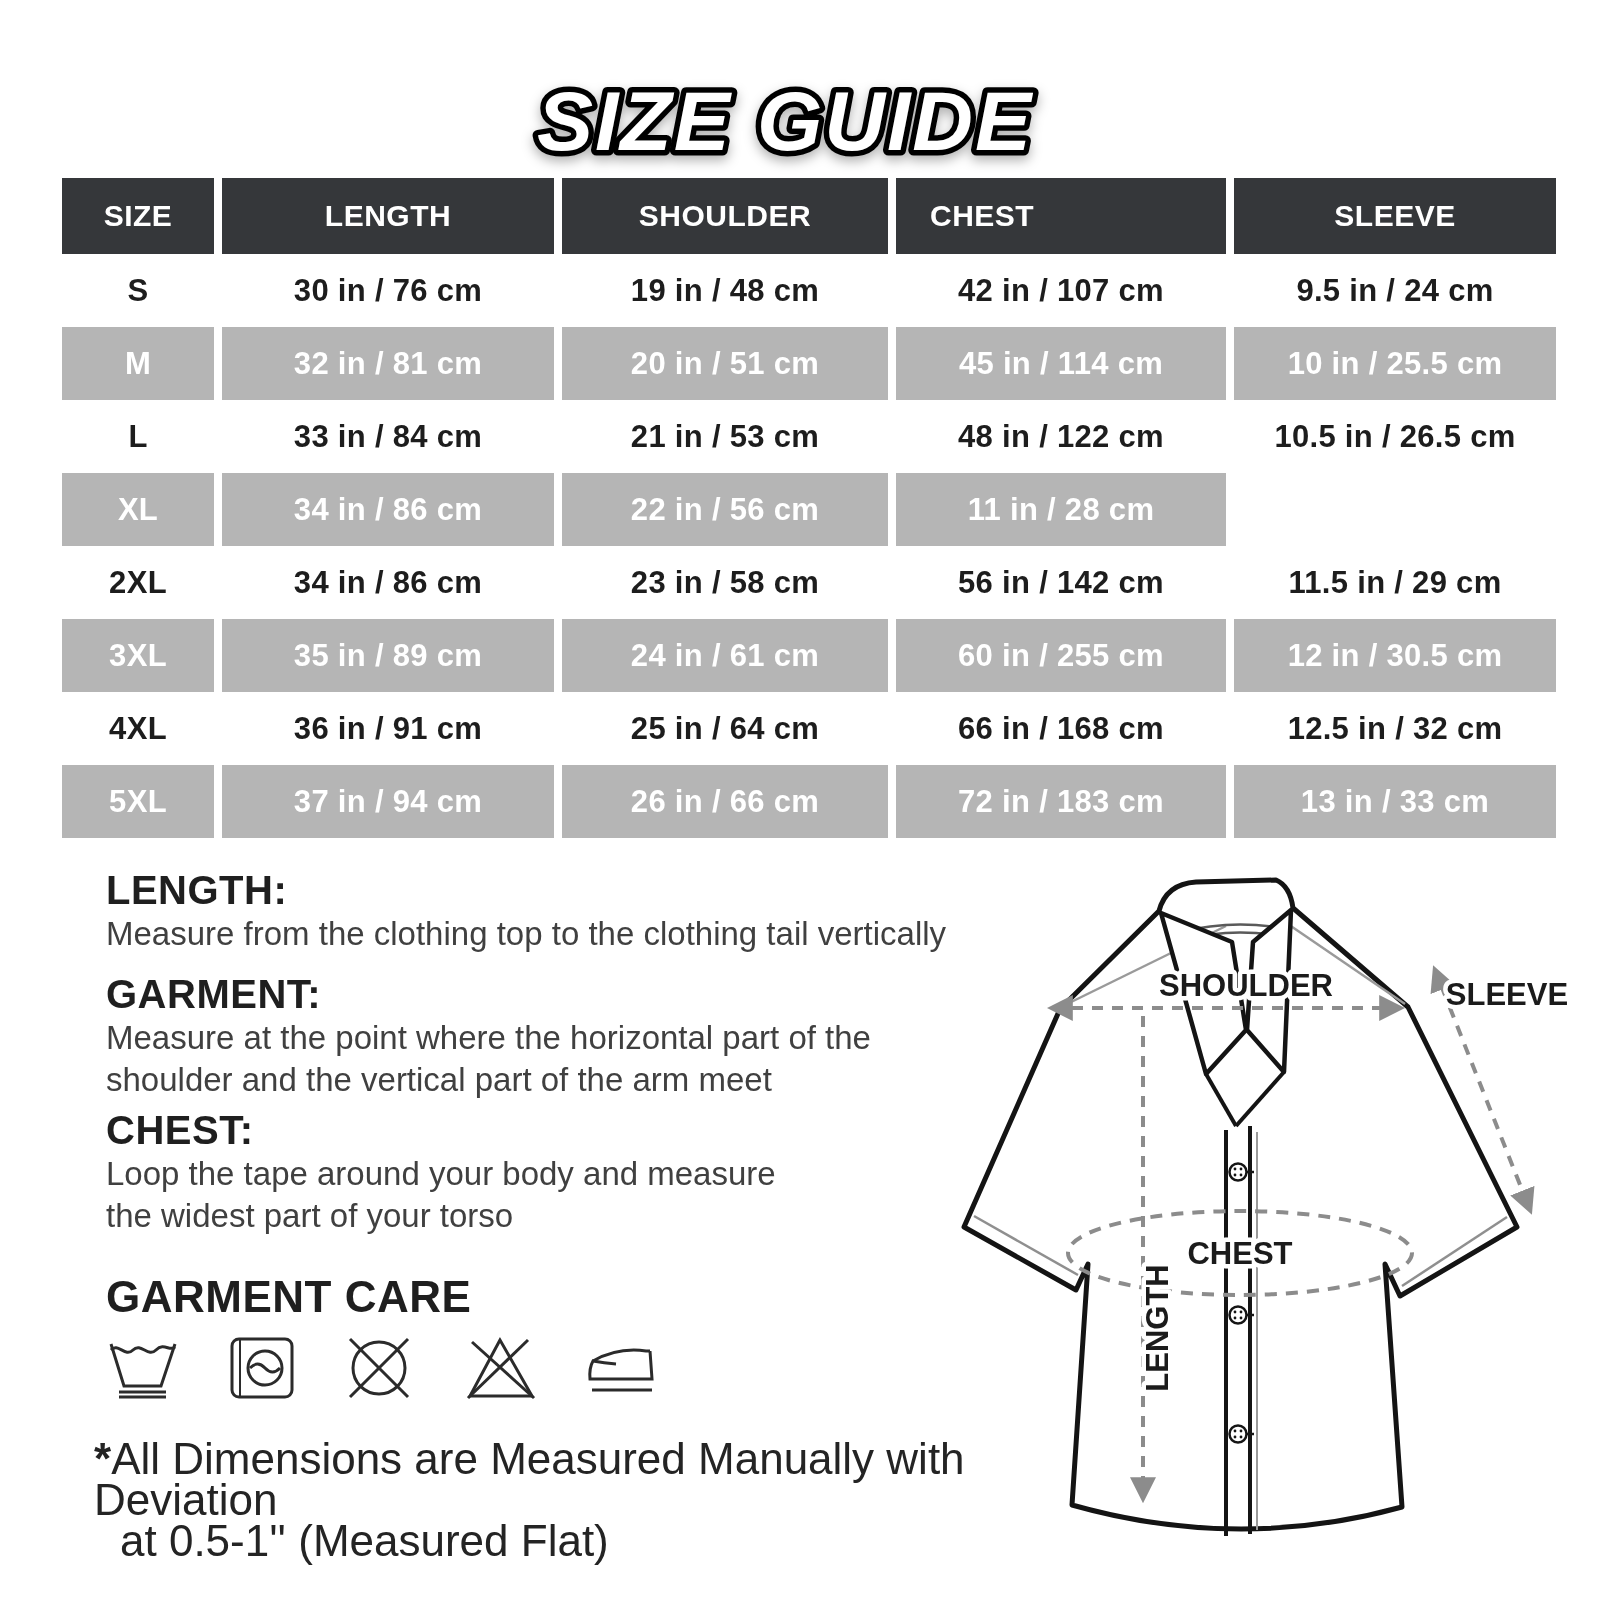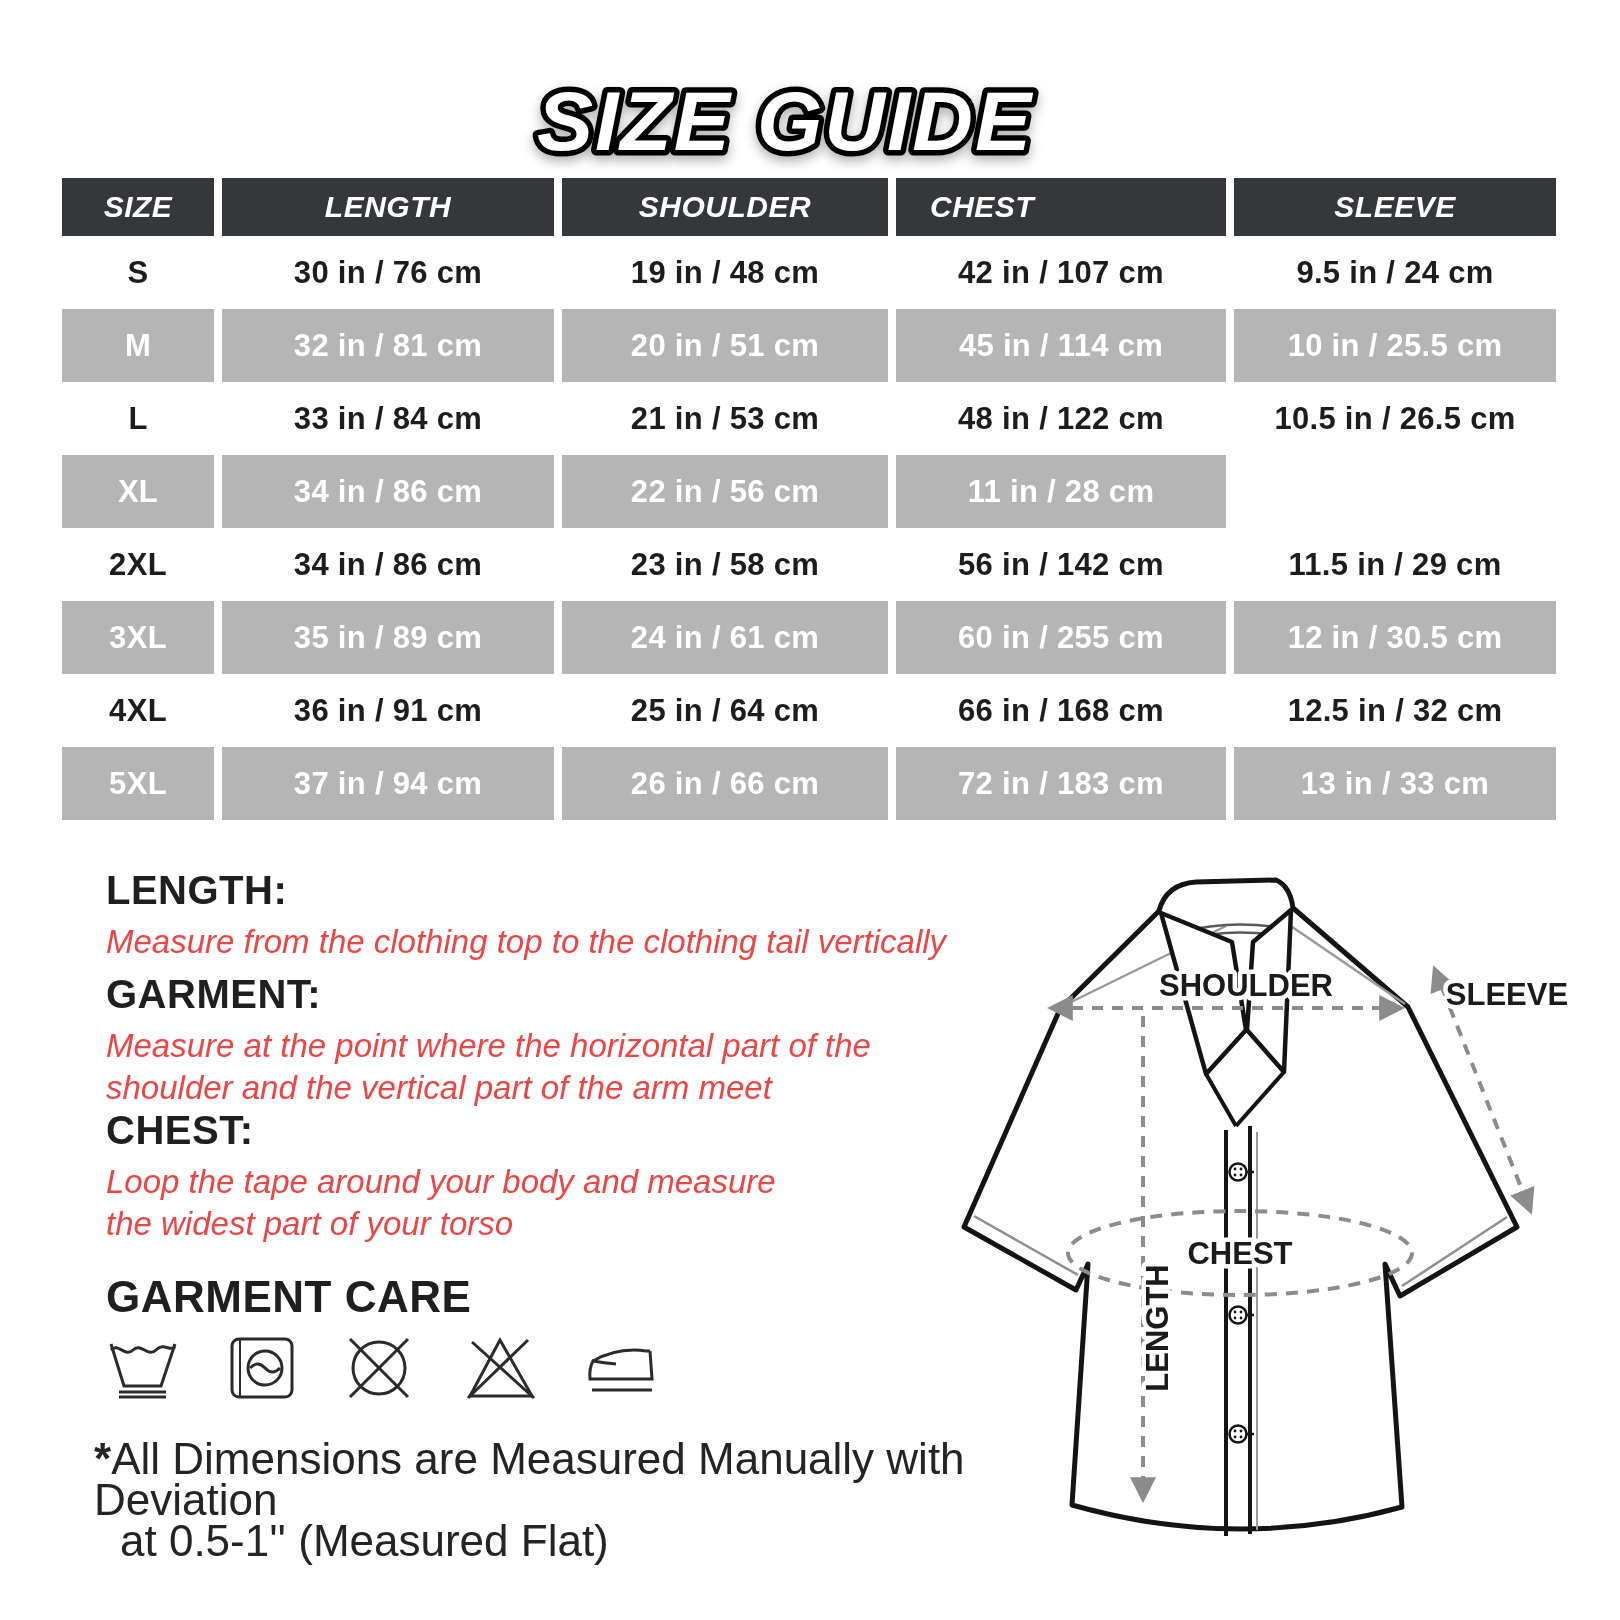--- a/index.html
+++ b/index.html
@@ -5,30 +5,30 @@
   html,body{margin:0;padding:0;}
   body{
     width:1620px;height:1620px;position:relative;background:#ffffff;
     font-family:"Liberation Sans",sans-serif;overflow:hidden;
   }
   
   .title-wrap{position:absolute;left:0;top:38px;width:1620px;height:150px;}
   
   .size-table{position:absolute;left:62px;top:178px;width:1494px;}
   .trow{display:grid;grid-template-columns:152px 332px 326px 330px 322px;column-gap:8px;height:73px;}
-  .trow.head{height:58px;margin-bottom:0;font-style:italic;}
+  .trow.head{height:76px;margin-bottom:0;}
   .cell{display:flex;align-items:center;justify-content:center;
         font-size:31px;font-weight:bold;color:#1d1d1d;letter-spacing:.3px;}
   .head .cell{background:#35373a;color:#ffffff;font-size:30px;letter-spacing:.5px;}
   .head .cell.left{justify-content:flex-start;padding-left:34px;}
   .trow.shaded .cell{background:#b5b5b5;color:#ffffff;}
   
   .defblock{position:absolute;left:106px;}
   .defterm{font-size:40px;font-weight:bold;color:#1f1f1f;letter-spacing:.5px;}
-  .deftext{font-size:33px;color:#ef4444;line-height:42px;white-space:pre-line;margin-top:8px;font-style:italic;}
+  .deftext{font-size:33px;color:#404040;line-height:42px;white-space:pre-line;margin-top:0;}
   #def-length{top:868px;width:900px;}
   #def-shoulder{top:972px;width:860px;}
   #def-chest{top:1108px;width:760px;}
   
   .care-head{position:absolute;left:106px;top:1272px;font-size:44px;font-weight:bold;
              color:#1f1f1f;letter-spacing:.5px;}
   .care-icons{position:absolute;left:104px;top:1334px;display:flex;gap:44px;align-items:flex-start;}
   .care-icons svg{display:block;}
   
   .footnote{position:absolute;left:94px;top:1438px;width:940px;

